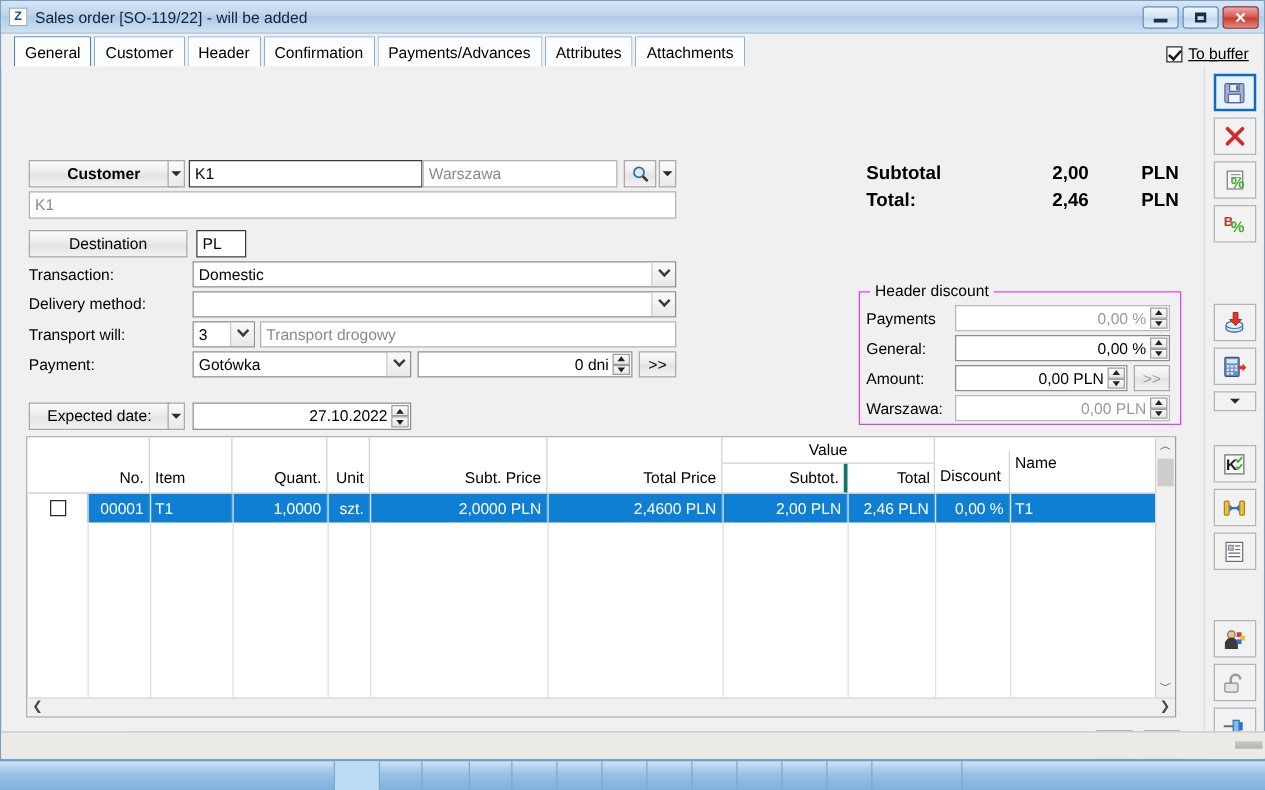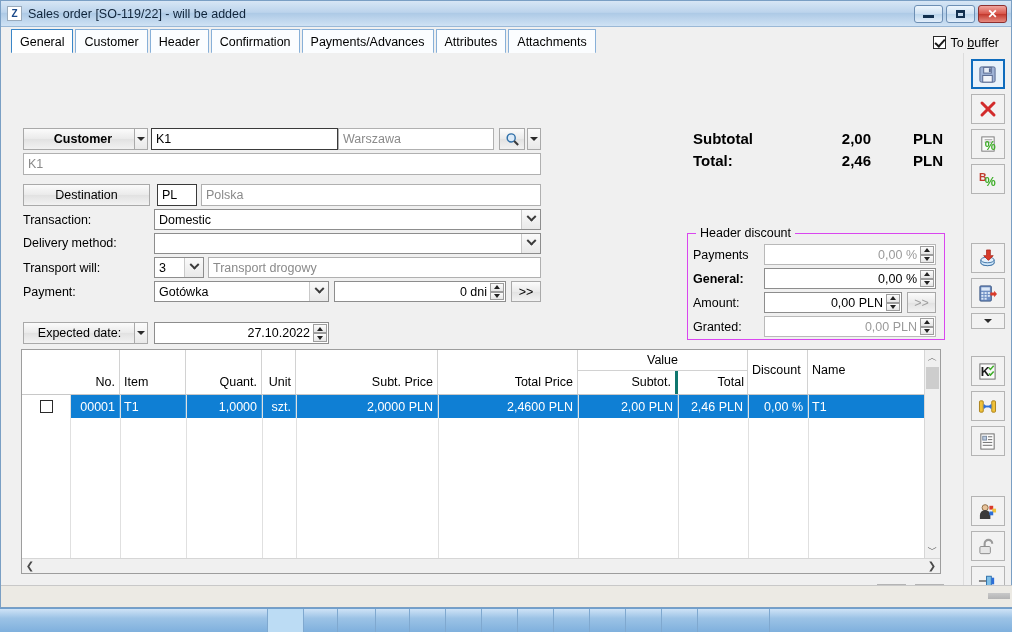--- a/index.html
+++ b/index.html
@@ -49,21 +49,21 @@
     padding:2px 6px 0 10px; background:#f0f0f0; position:relative;
   }
   .tab {
     height:24px; padding:0 8px; margin-right:2px;
     border:1px solid #88b0d8; border-bottom:none; background:#fbfdff;
     display:flex; align-items:center; font-size:12.5px; color:#000;
     border-radius:1px; white-space:nowrap;
   }
   .tab.active { background:#ffffff; border-color:#3a86c8; font-weight:normal; }
   .tab-spacer { flex:1; }
-  .tobuffer { display:flex; align-items:flex-start; gap:5px; padding-bottom:3px; padding-right:6px;}
+  .tobuffer { display:flex; align-items:flex-end; gap:5px; padding-bottom:3px; padding-right:6px;text-decoration:underline;}
   .chk {
     width:13px; height:13px; border:1px solid #2a2a2a; background:#fff;
     position:relative; flex:none;
   }
   .chk.checked:after{
     content:""; position:absolute; left:3px; top:0px; width:4px; height:8px;
     border:solid #1a1a1a; border-width:0 2px 2px 0; transform:rotate(42deg);
   }
   .ul { text-decoration:underline; }
   
@@ -279,21 +279,20 @@
         <div class="smallarrow abs" style="left:526px; top:75px; width:14px; height:22px;">
             <span class="tri"></span>
           </div>
 
         <div class="inp dim abs" style="left:22px; top:100px; width:518px; height:22px;">K1</div>
 
         <div class="btn abs" style="left:22px; top:131px; width:127px; height:22px;">
             <span>Destination</span>
           </div>
         <div class="inp abs" style="left:156px; top:131px; width:40px; height:22px; border-color:#3a3a3a;">PL</div>
-        <div class="inp dim abs" style="left:200px; top:131px; width:340px; height:22px;">Polska</div>
 
         <div class="lbl abs" style="left:22px; top:160px;">Transaction:</div>
         <div class="inp combo abs" style="left:153px; top:156px; width:387px; height:21px;">
           <span>Domestic</span>
           <span class="arrow">
               <i class="chev"></i>
             </span>
         </div>
 
         <div class="lbl abs" style="left:22px; top:183px;">Delivery method:</div>
@@ -354,38 +353,38 @@
           <span class="fs-legend">Header discount</span>
         </div>
         <div class="lbl abs" style="left:692px; top:195px;">Payments</div>
         <div class="inp ro right abs" style="left:763px; top:191px; width:172px; height:21px; padding-right:18px;">
           <span>0,00 %</span>
           <span class="spin">
               <div class="up"></div>
               <div class="dn"></div>
             </span>
         </div>
-        <div class="lbl abs" style="left:692px; top:219px;font-weight:bold;">General:</div>
+        <div class="lbl abs" style="left:692px; top:219px;">General:</div>
         <div class="inp right abs" style="left:763px; top:215px; width:172px; height:21px; padding-right:18px;">
           <span>0,00 %</span>
           <span class="spin">
               <div class="up"></div>
               <div class="dn"></div>
             </span>
         </div>
         <div class="lbl abs" style="left:692px; top:243px;">Amount:</div>
         <div class="inp right abs" style="left:763px; top:239px; width:138px; height:21px; padding-right:18px;">
           <span>0,00 PLN</span>
           <span class="spin">
               <div class="up"></div>
               <div class="dn"></div>
             </span>
         </div>
         <div class="btn abs" style="left:906px; top:239px; width:29px; height:21px; color:#9e9e9e;">&gt;&gt;</div>
-        <div class="lbl abs" style="left:692px; top:267px;">Granted:</div>
+        <div class="lbl abs" style="left:692px; top:267px;">Warszawa:</div>
         <div class="inp ro right abs" style="left:763px; top:263px; width:172px; height:21px; padding-right:18px;">
           <span>0,00 PLN</span>
           <span class="spin">
               <div class="up"></div>
               <div class="dn"></div>
             </span>
         </div>
       </div>
 
       <div class="grid-outer">
@@ -397,21 +396,21 @@
           <div class="gh r" style="width:34px;">Unit</div>
           <div class="gh r" style="width:142px;">Subt. Price</div>
           <div class="gh r" style="width:140px;">Total Price</div>
           <div class="gh grp" style="width:170px;">
             <div class="top">Value</div>
             <div class="bot">
               <div style="flex:0 0 100px;">Subtot.</div>
               <div style="flex:0 0 70px;">Total</div>
             </div>
           </div>
-          <div class="gh" style="width:60px; align-items:center;">Discount</div>
+          <div class="gh" style="width:60px; align-items:center;margin-top:11px;">Discount</div>
           <div class="gh" style="width:117px; align-items:center;">Name</div>
         </div>
         <div class="grid-rows">
           <div class="colguides">
             <i style="left:48px"></i>
               <i style="left:98px"></i>
               <i style="left:164px"></i>
               <i style="left:240px"></i>
             <i style="left:274px"></i>
               <i style="left:416px"></i>

